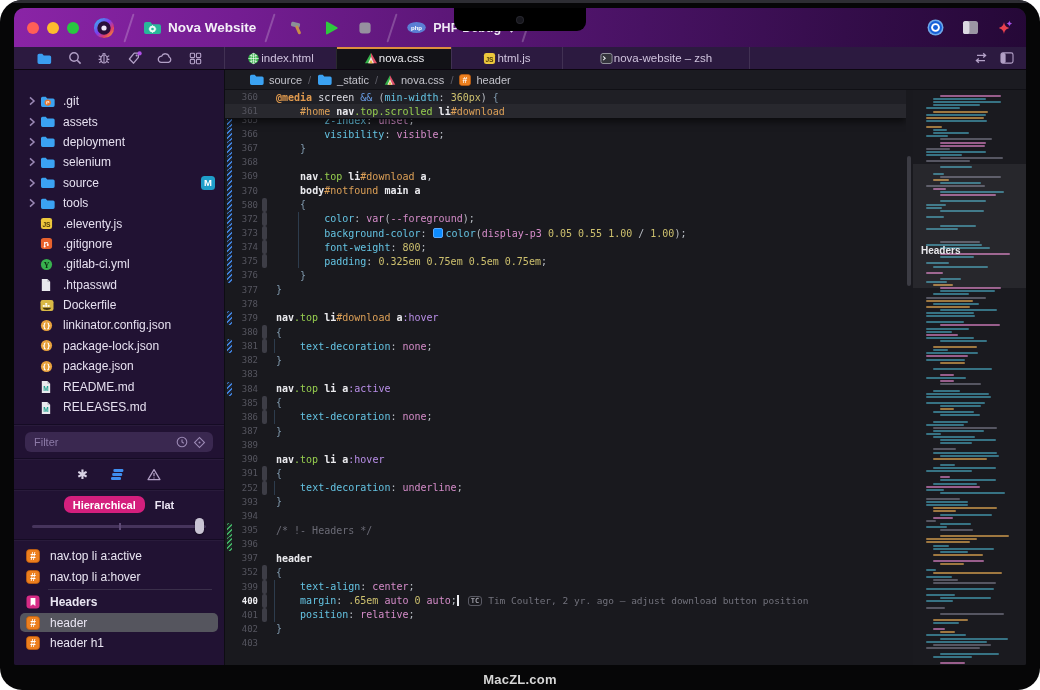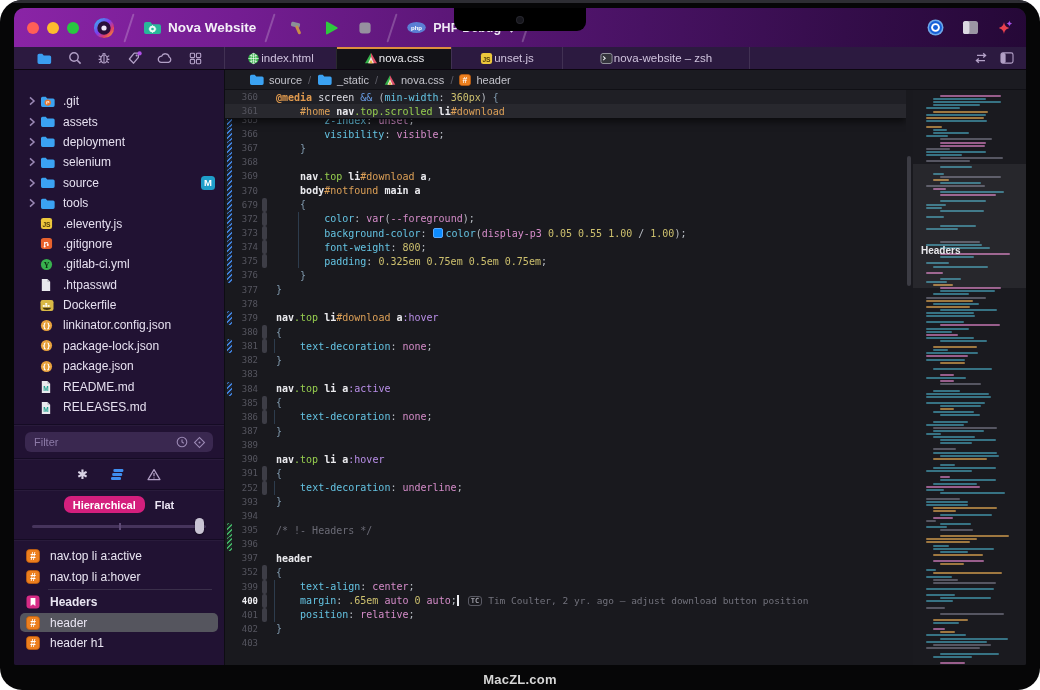--- a/index.html
+++ b/index.html
@@ -278,21 +278,21 @@
             </span>
             <span class="tlabel">nova.css</span>
           </div>
           <div class="tab" style="width: 111px;">
             <span class="ic">
               <svg xmlns="http://www.w3.org/2000/svg" width="13" height="13" viewBox="0 0 14 14">
                 <rect x="1" y="1" width="12" height="12" rx="2.6" fill="#edc73c"></rect>
                 <text x="7" y="10.6" font-size="7.2" font-weight="bold" text-anchor="middle" fill="#53400a" font-family="Liberation Sans,sans-serif">JS</text>
               </svg>
             </span>
-            <span class="tlabel">unset.js</span>
+            <span class="tlabel">html.js</span>
           </div>
           <div class="tab" style="width: 188px;">
             <span class="ic">
               <svg xmlns="http://www.w3.org/2000/svg" width="13" height="13" viewBox="0 0 14 14">
                 <rect x="1" y="1.6" width="12" height="10.8" rx="2.2" fill="#34343c" stroke="#9a9aa4" stroke-width="1"></rect>
                 <path d="M3.4 4.8l2.2 2-2.2 2" stroke="#e8e8ee" stroke-width="1.2" fill="none"></path>
               </svg>
             </span>
             <span class="tlabel">nova-website – zsh</span>
           </div>
@@ -677,21 +677,21 @@
                 <span class="gcode"><span class="tk-ind">    </span><span class="tk-t">nav</span><span class="tk-c">.top</span><span class="tk-pl"> </span><span class="tk-t">li</span><span class="tk-i">#download</span><span class="tk-pl"> </span><span class="tk-t">a</span><span class="tk-pu">,</span></span>
               </div>
               <div class="crow">
                 <span class="gmark blue"></span>
                 <span class="gnum">370</span>
                 <span class="gcol"></span>
                 <span class="gcode"><span class="tk-ind">    </span><span class="tk-t">body</span><span class="tk-i">#notfound</span><span class="tk-pl"> </span><span class="tk-t">main</span><span class="tk-pl"> </span><span class="tk-t">a</span></span>
               </div>
               <div class="crow">
                 <span class="gmark blue"></span>
-                <span class="gnum">679</span>
+                <span class="gnum">580</span>
                 <span class="gcol">
                   <span class="gpill"></span>
                 </span>
                 <span class="gcode"><span class="tk-ind">    </span><span class="tk-b">{</span></span>
               </div>
               <div class="crow">
                 <span class="gmark blue"></span>
                 <span class="gnum">372</span>
                 <span class="gcol">
                   <span class="gpill"></span>

